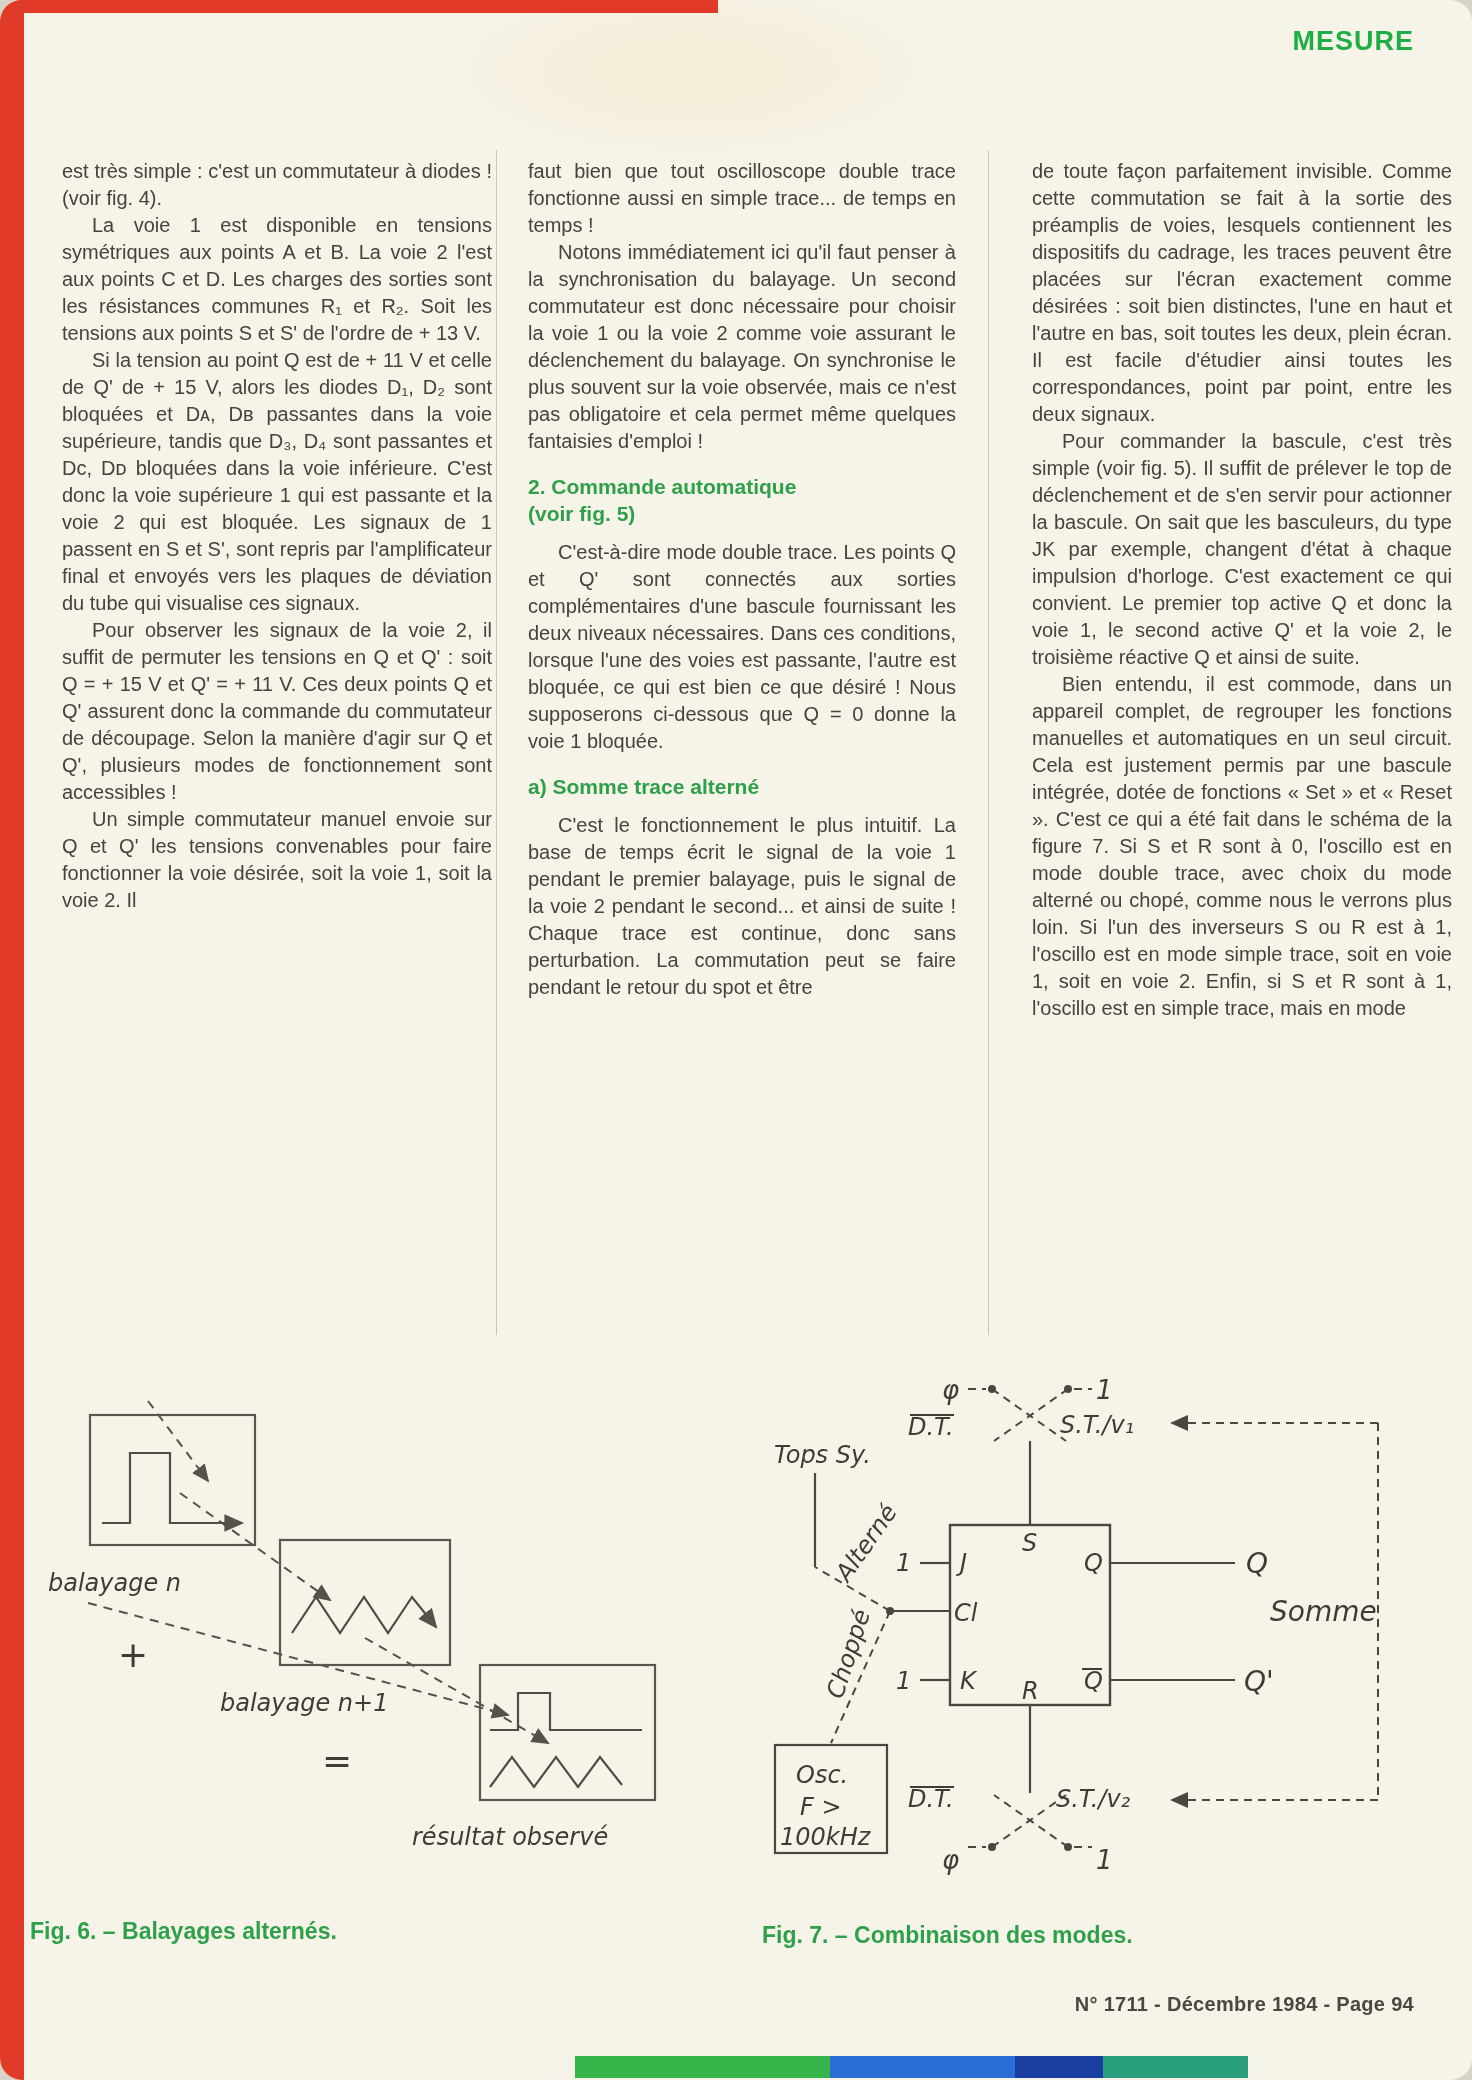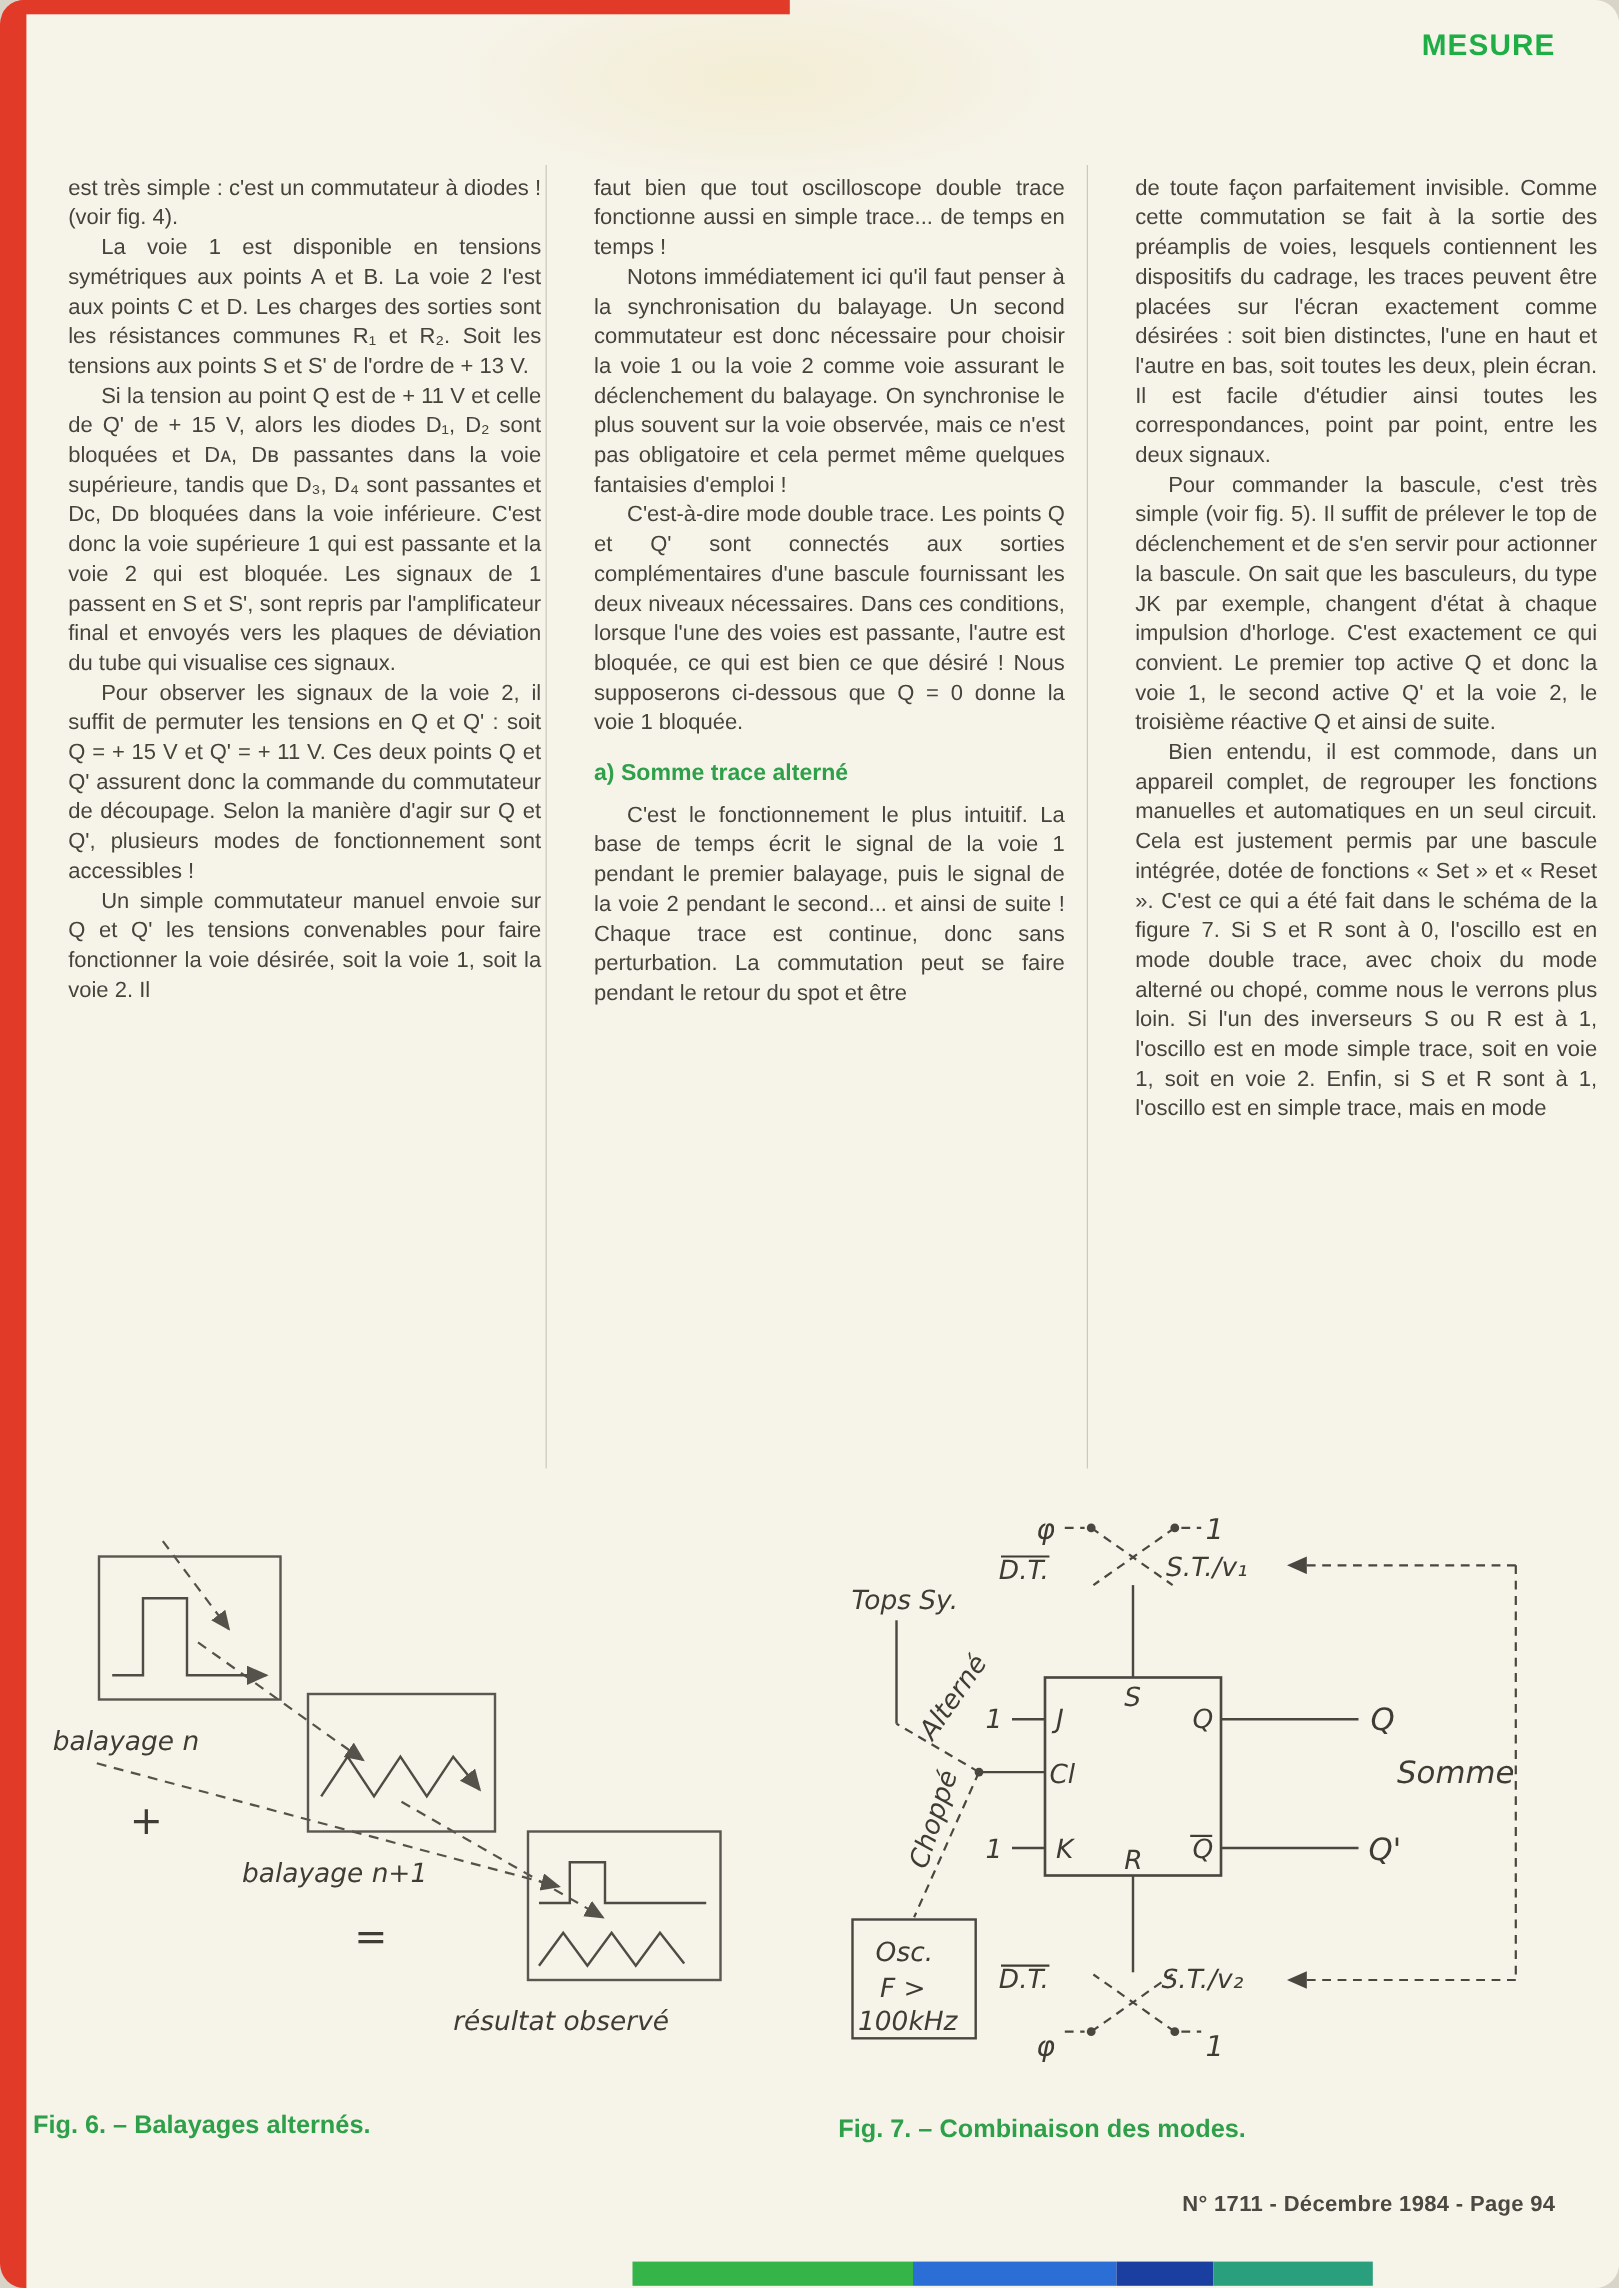--- a/index.html
+++ b/index.html
@@ -21,21 +21,21 @@
   }
   .colsep{position:absolute;top:150px;height:1185px;width:1px;background:#c8c4b6;}
   .sep1{left:496px;} .sep2{left:988px;}
   .col{
     position:absolute;top:158px;
     font-size:20px;line-height:27px;color:#45433c;
     text-align:justify;
     margin-left:22px;
   }
   .col1{left:40px;width:430px;}
-  .col2{left:518px;width:428px;}
+  .col2{left:506px;width:428px;}
   .col3{left:1010px;width:420px;}
   .col p{margin:0;text-indent:30px;}
   .col p.noindent{text-indent:0;}
   .green-heading{
     color:#2fa04a;font-weight:bold;font-size:21px;line-height:27px;
     margin:18px 0 12px 0;
   }
   .green-heading .hl{display:block;}
   .caption{
     position:absolute;color:#2fa04a;font-weight:bold;font-size:23px;
@@ -76,20 +76,24 @@
     <p class="noindent">est très simple : c'est un commutateur à diodes ! (voir fig. 4).</p>
     <p>La voie 1 est disponible en tensions symétriques aux points A et B. La voie 2 l'est aux points C et D. Les charges des sorties sont les résistances communes R₁ et R₂. Soit les tensions aux points S et S' de l'ordre de + 13 V.</p>
     <p>Si la tension au point Q est de + 11 V et celle de Q' de + 15 V, alors les diodes D₁, D₂ sont bloquées et Dᴀ, Dʙ passantes dans la voie supérieure, tandis que D₃, D₄ sont passantes et Dᴄ, Dᴅ bloquées dans la voie inférieure. C'est donc la voie supérieure 1 qui est passante et la voie 2 qui est bloquée. Les signaux de 1 passent en S et S', sont repris par l'amplificateur final et envoyés vers les plaques de déviation du tube qui visualise ces signaux.</p>
     <p>Pour observer les signaux de la voie 2, il suffit de permuter les tensions en Q et Q' : soit Q = + 15 V et Q' = + 11 V. Ces deux points Q et Q' assurent donc la commande du commutateur de découpage. Selon la manière d'agir sur Q et Q', plusieurs modes de fonctionnement sont accessibles !</p>
     <p>Un simple commutateur manuel envoie sur Q et Q' les tensions convenables pour faire fonctionner la voie désirée, soit la voie 1, soit la voie 2. Il</p>
   </div>
 
   <div class="col col2">
     <p class="noindent">faut bien que tout oscilloscope double trace fonctionne aussi en simple trace... de temps en temps !</p>
     <p>Notons immédiatement ici qu'il faut penser à la synchronisation du balayage. Un second commutateur est donc nécessaire pour choisir la voie 1 ou la voie 2 comme voie assurant le déclenchement du balayage. On synchronise le plus souvent sur la voie observée, mais ce n'est pas obligatoire et cela permet même quelques fantaisies d'emploi !</p>
+    <div class="green-heading">
+      <span class="hl">2. Commande automatique</span>
+      <span class="hl">(voir fig. 5)</span>
+    </div>
     <p>C'est-à-dire mode double trace. Les points Q et Q' sont connectés aux sorties complémentaires d'une bascule fournissant les deux niveaux nécessaires. Dans ces conditions, lorsque l'une des voies est passante, l'autre est bloquée, ce qui est bien ce que désiré ! Nous supposerons ci-dessous que Q = 0 donne la voie 1 bloquée.</p>
     <div class="green-heading">
       <span class="hl">a) Somme trace alterné</span>
     </div>
     <p>C'est le fonctionnement le plus intuitif. La base de temps écrit le signal de la voie 1 pendant le premier balayage, puis le signal de la voie 2 pendant le second... et ainsi de suite ! Chaque trace est continue, donc sans perturbation. La commutation peut se faire pendant le retour du spot et être</p>
   </div>
 
   <div class="col col3">
     <p class="noindent">de toute façon parfaitement invisible. Comme cette commutation se fait à la sortie des préamplis de voies, lesquels contiennent les dispositifs du cadrage, les traces peuvent être placées sur l'écran exactement comme désirées : soit bien distinctes, l'une en haut et l'autre en bas, soit toutes les deux, plein écran. Il est facile d'étudier ainsi toutes les correspondances, point par point, entre les deux signaux.</p>
     <p>Pour commander la bascule, c'est très simple (voir fig. 5). Il suffit de prélever le top de déclenchement et de s'en servir pour actionner la bascule. On sait que les basculeurs, du type JK par exemple, changent d'état à chaque impulsion d'horloge. C'est exactement ce qui convient. Le premier top active Q et donc la voie 1, le second active Q' et la voie 2, le troisième réactive Q et ainsi de suite.</p>

